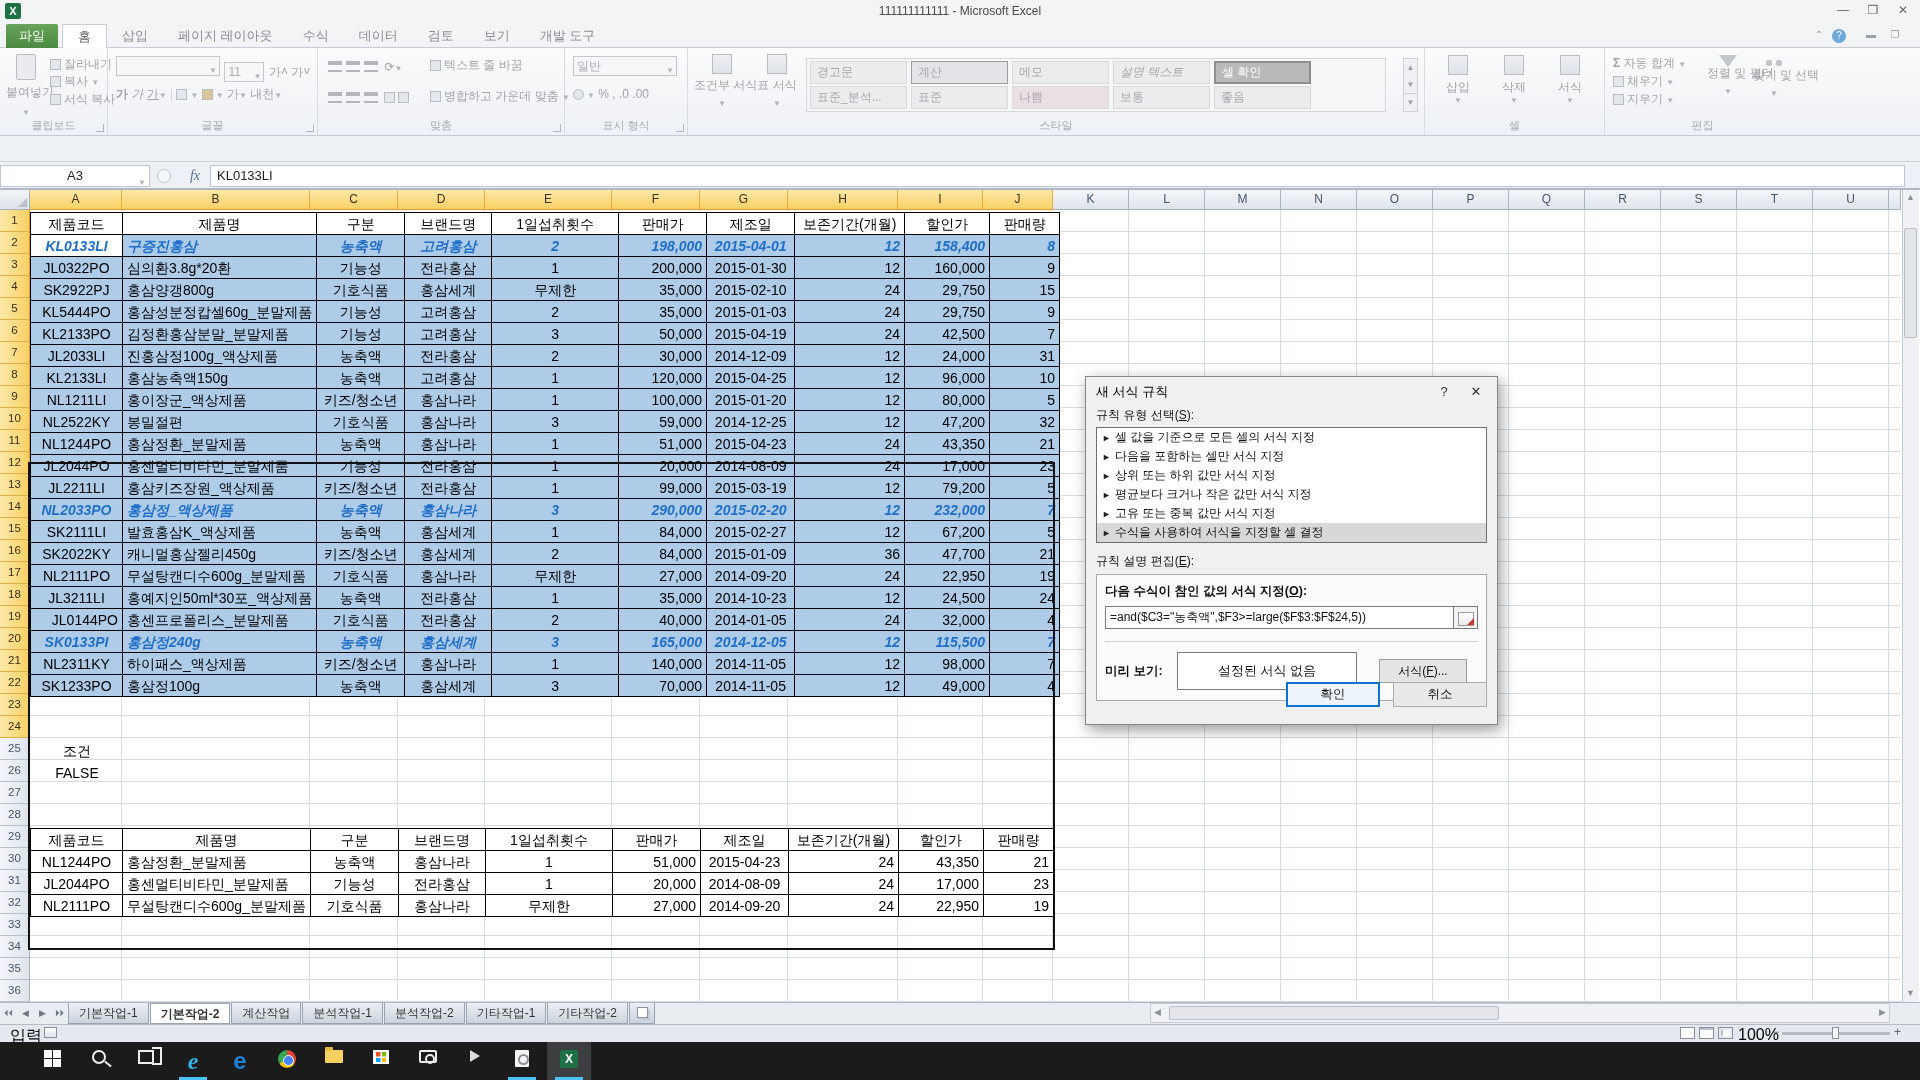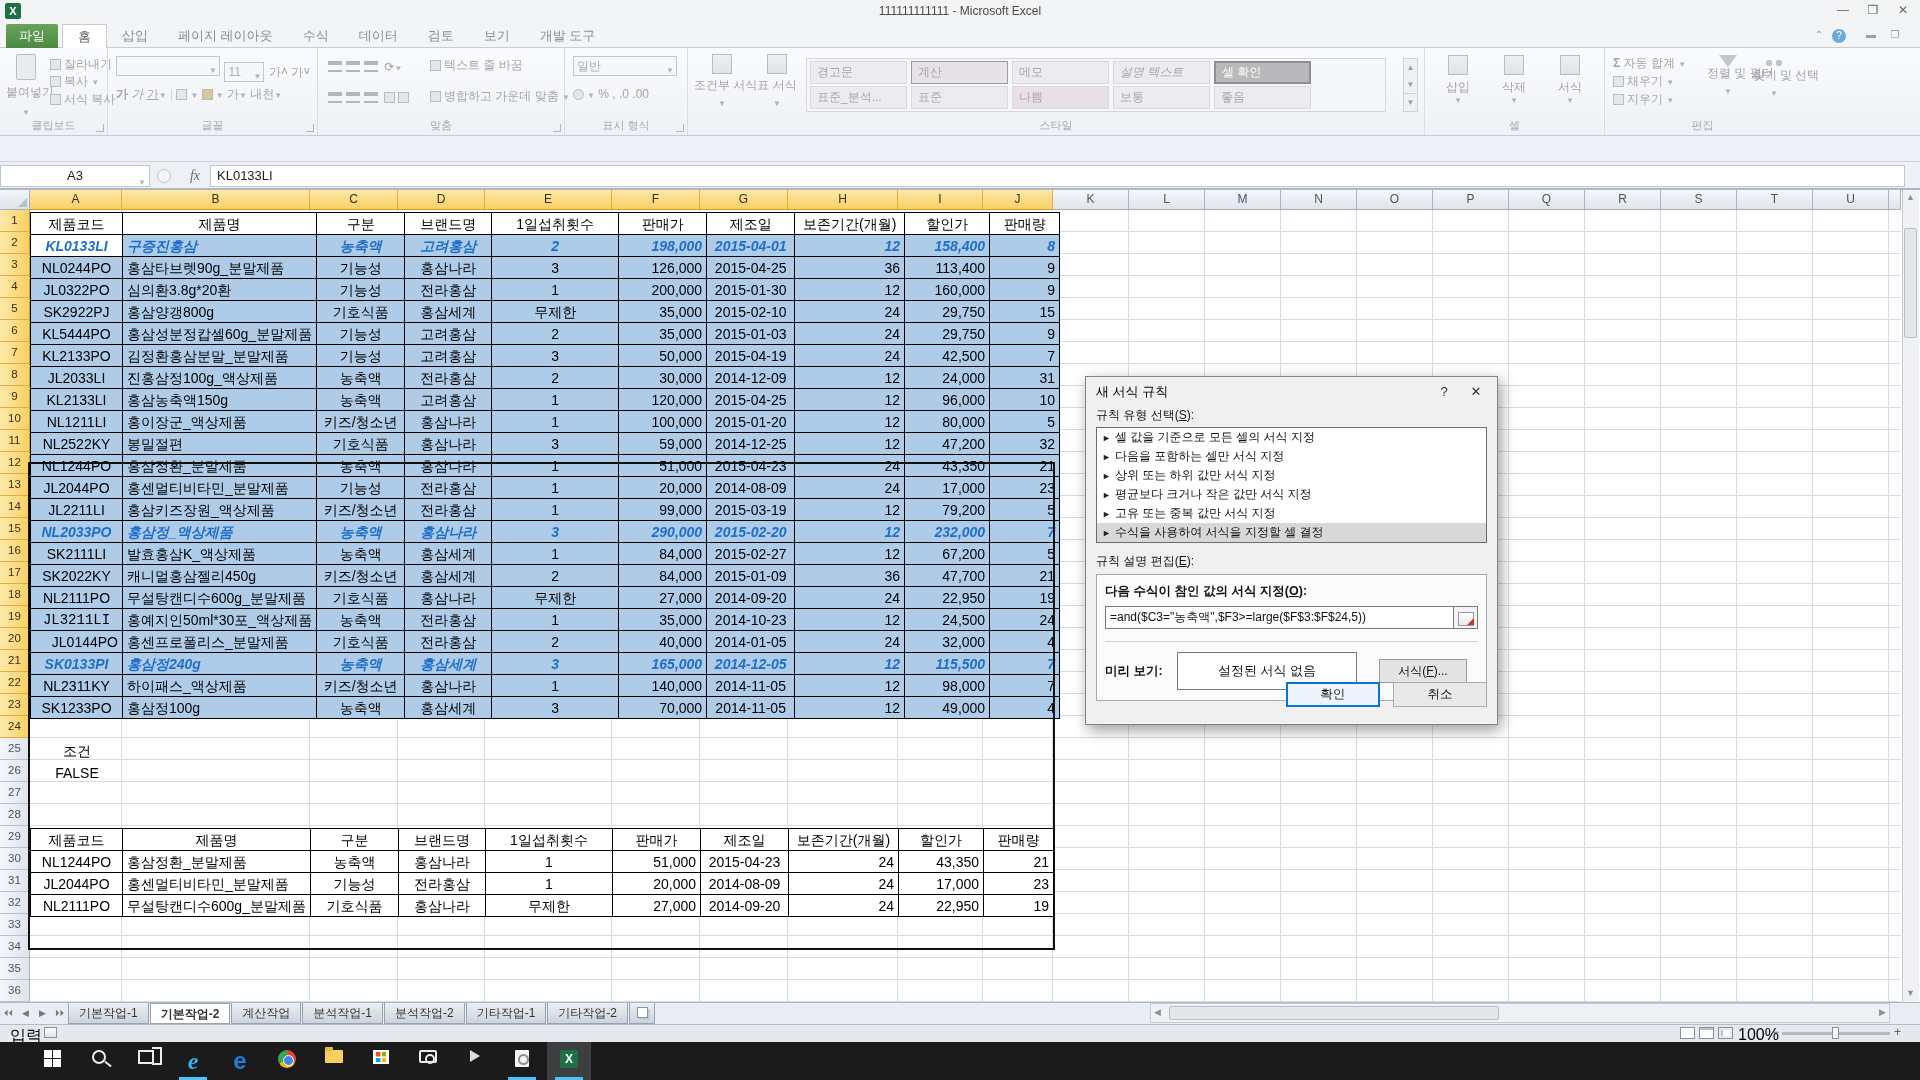--- a/index.html
+++ b/index.html
@@ -427,32 +427,20 @@
           <td style="text-align: center;">농축액</td>
           <td style="text-align: center;">고려홍삼</td>
           <td style="text-align: center;">2</td>
           <td style="text-align: right;">198,000</td>
           <td style="text-align: center;">2015-04-01</td>
           <td style="text-align: right;">12</td>
           <td style="text-align: right;">158,400</td>
           <td style="text-align: right;">8</td>
         </tr>
         <tr>
-          <td style="text-align: center;">NL0244PO</td>
-          <td style="text-align: left;">홍삼타브렛90g_분말제품</td>
-          <td style="text-align: center;">기능성</td>
-          <td style="text-align: center;">홍삼나라</td>
-          <td style="text-align: center;">3</td>
-          <td style="text-align: right;">126,000</td>
-          <td style="text-align: center;">2015-04-25</td>
-          <td style="text-align: right;">36</td>
-          <td style="text-align: right;">113,400</td>
-          <td style="text-align: right;">9</td>
-        </tr>
-        <tr>
           <td style="text-align: center;">JL0322PO</td>
           <td style="text-align: left;">심의환3.8g*20환</td>
           <td style="text-align: center;">기능성</td>
           <td style="text-align: center;">전라홍삼</td>
           <td style="text-align: center;">1</td>
           <td style="text-align: right;">200,000</td>
           <td style="text-align: center;">2015-01-30</td>
           <td style="text-align: right;">12</td>
           <td style="text-align: right;">160,000</td>
           <td style="text-align: right;">9</td>
@@ -619,21 +607,21 @@
           <td style="text-align: center;">기호식품</td>
           <td style="text-align: center;">홍삼나라</td>
           <td style="text-align: center;">무제한</td>
           <td style="text-align: right;">27,000</td>
           <td style="text-align: center;">2014-09-20</td>
           <td style="text-align: right;">24</td>
           <td style="text-align: right;">22,950</td>
           <td style="text-align: right;">19</td>
         </tr>
         <tr>
-          <td style="text-align: center; font-family: Liberation Mono, monospace;">JL3211LI</td>
+          <td style="text-align: center;">JL3211LI</td>
           <td style="text-align: left;">홍예지인50ml*30포_액상제품</td>
           <td style="text-align: center;">농축액</td>
           <td style="text-align: center;">전라홍삼</td>
           <td style="text-align: center;">1</td>
           <td style="text-align: right;">35,000</td>
           <td style="text-align: center;">2014-10-23</td>
           <td style="text-align: right;">12</td>
           <td style="text-align: right;">24,500</td>
           <td style="text-align: right;">24</td>
         </tr>

